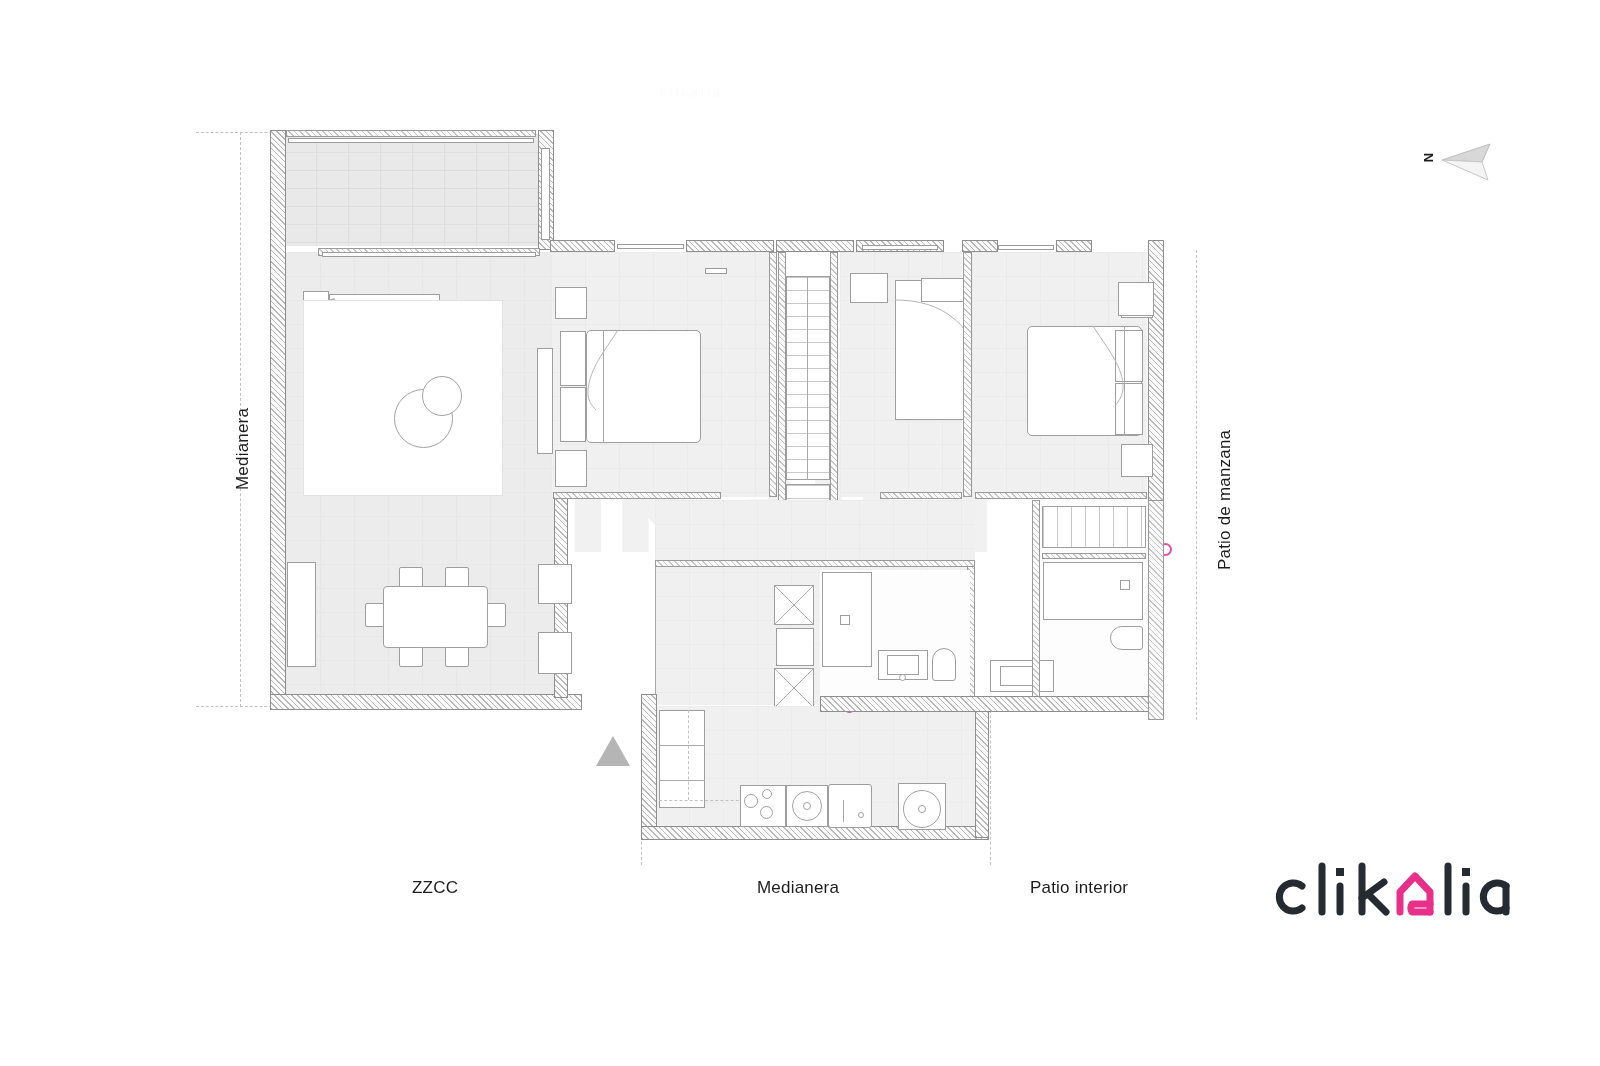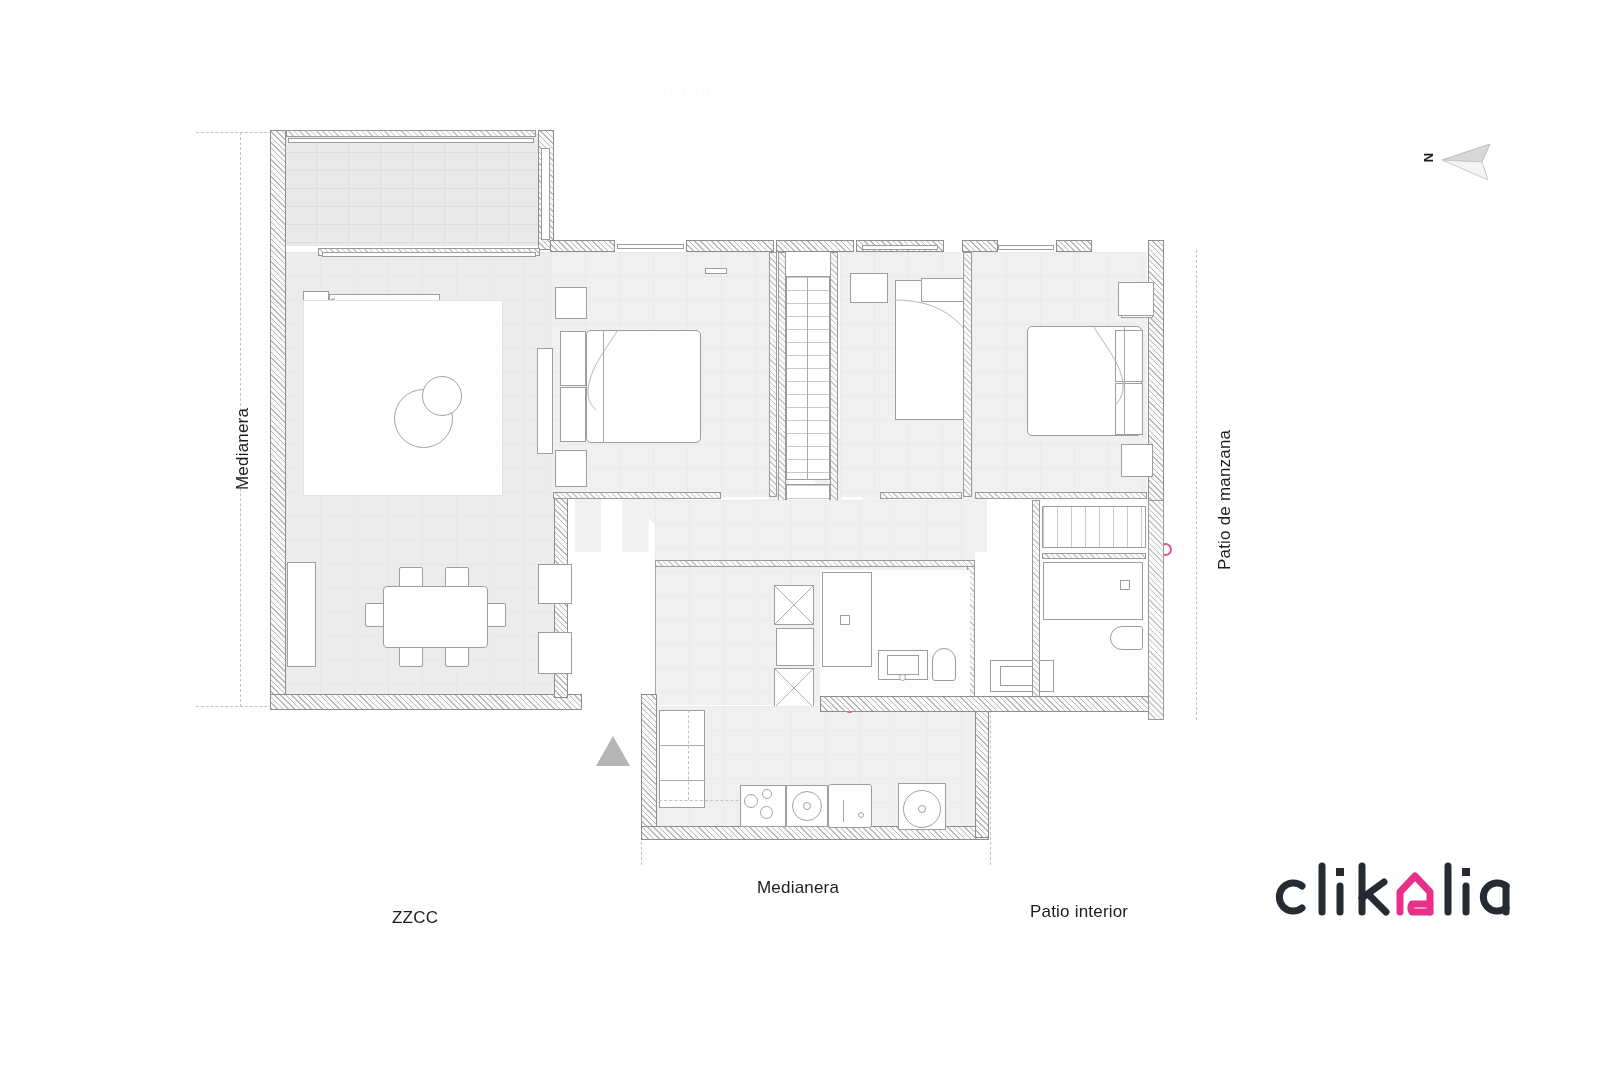--- a/index.html
+++ b/index.html
@@ -240,23 +240,23 @@
   <div class="wall" style="left:820px;top:696px;width:330px;height:16px;"></div>
   <div class="wall-thin" style="left:1148px;top:500px;width:16px;height:220px;"></div>
   <div class="furn" style="left:538px;top:564px;width:34px;height:40px;"></div>
   <div class="furn" style="left:538px;top:632px;width:34px;height:42px;"></div>
   <div class="furn" style="left:1118px;top:282px;width:36px;height:34px;"></div>
 
   <div id="entrance"></div>
 
   <div class="lbl lbl-v" style="left:233px;top:490px;transform:rotate(-90deg);">Medianera</div>
   <div class="lbl lbl-v" style="left:1215px;top:570px;transform:rotate(-90deg);">Patio de manzana</div>
-  <div class="lbl" style="left:392px;top:878px;margin-top:30px;">ZZCC</div>
+  <div class="lbl" style="left:412px;top:878px;">ZZCC</div>
   <div class="lbl" style="left:757px;top:878px;">Medianera</div>
-  <div class="lbl" style="left:1030px;top:878px;margin-top:24px;">Patio interior</div>
+  <div class="lbl" style="left:1030px;top:878px;">Patio interior</div>
 
   <div id="logo">
     <svg width="250" height="56" viewBox="0 0 250 56">
       <g fill="none" stroke="#252b31" stroke-width="7" stroke-linecap="round">
 
         <path d="M30 24 A14 14 0 1 0 30 46"></path>
 
         <line x1="50" y1="4" x2="50" y2="50"></line>
 
         <line x1="68" y1="24" x2="68" y2="50"></line>

